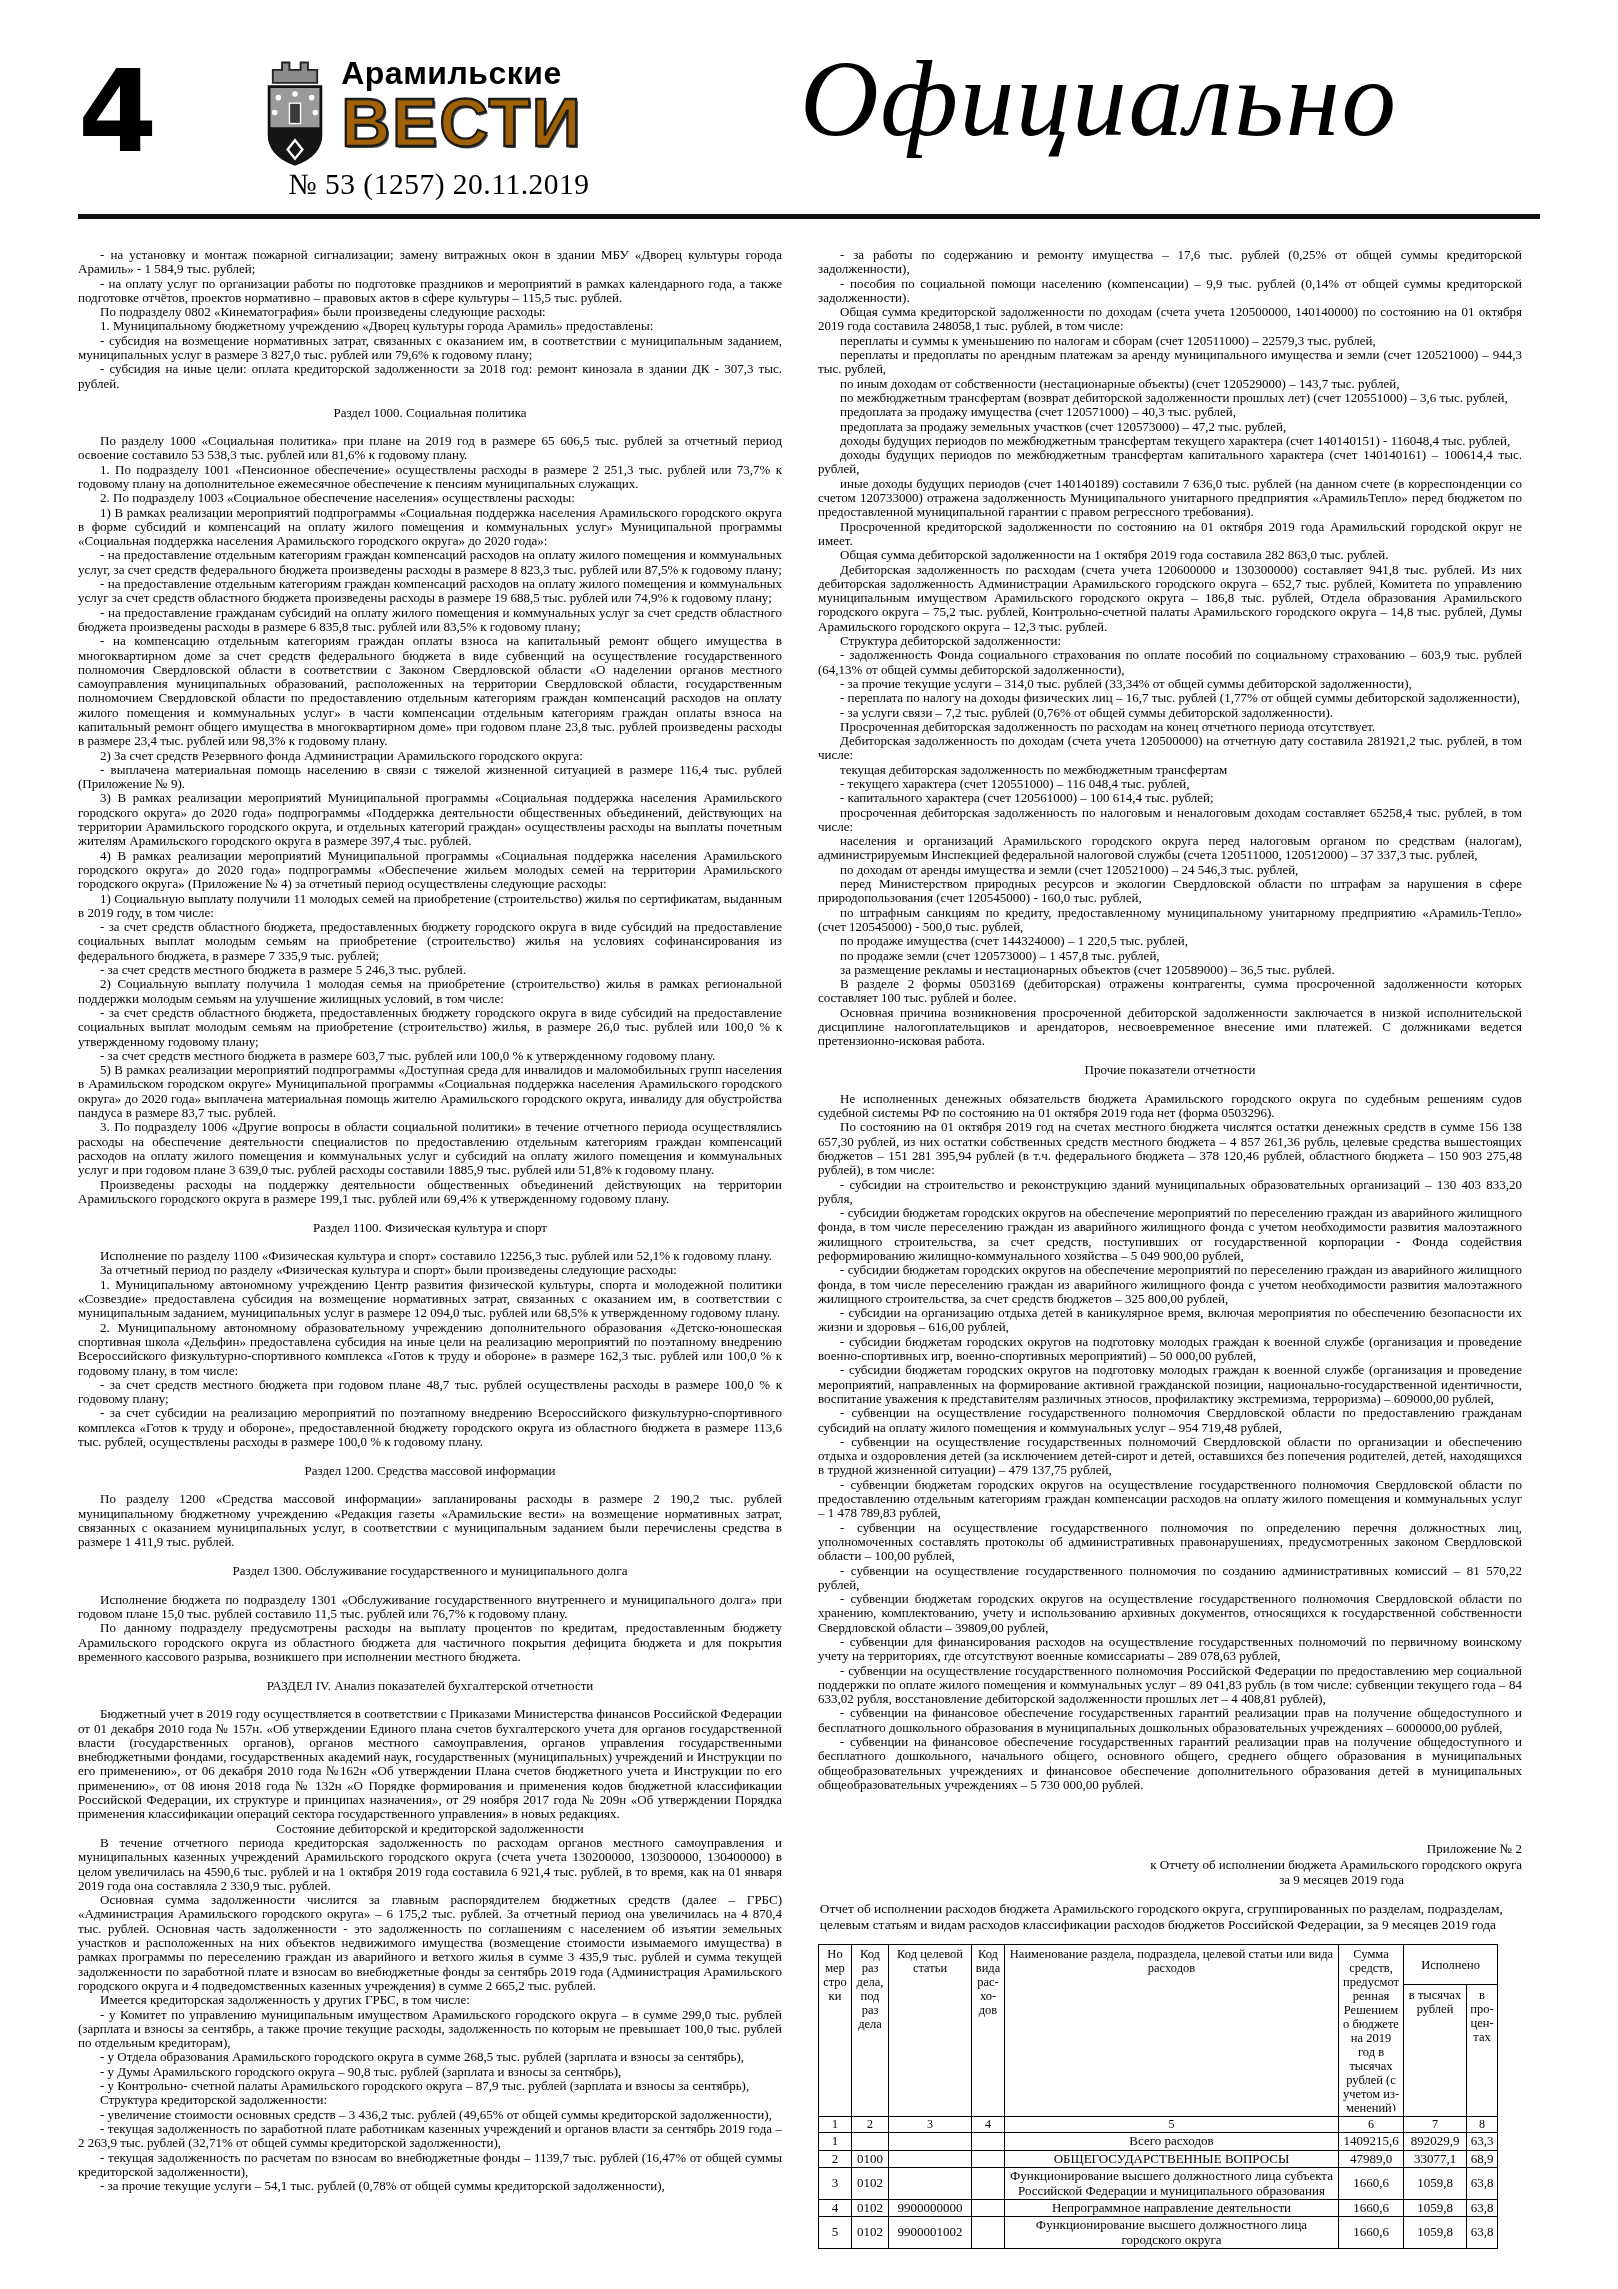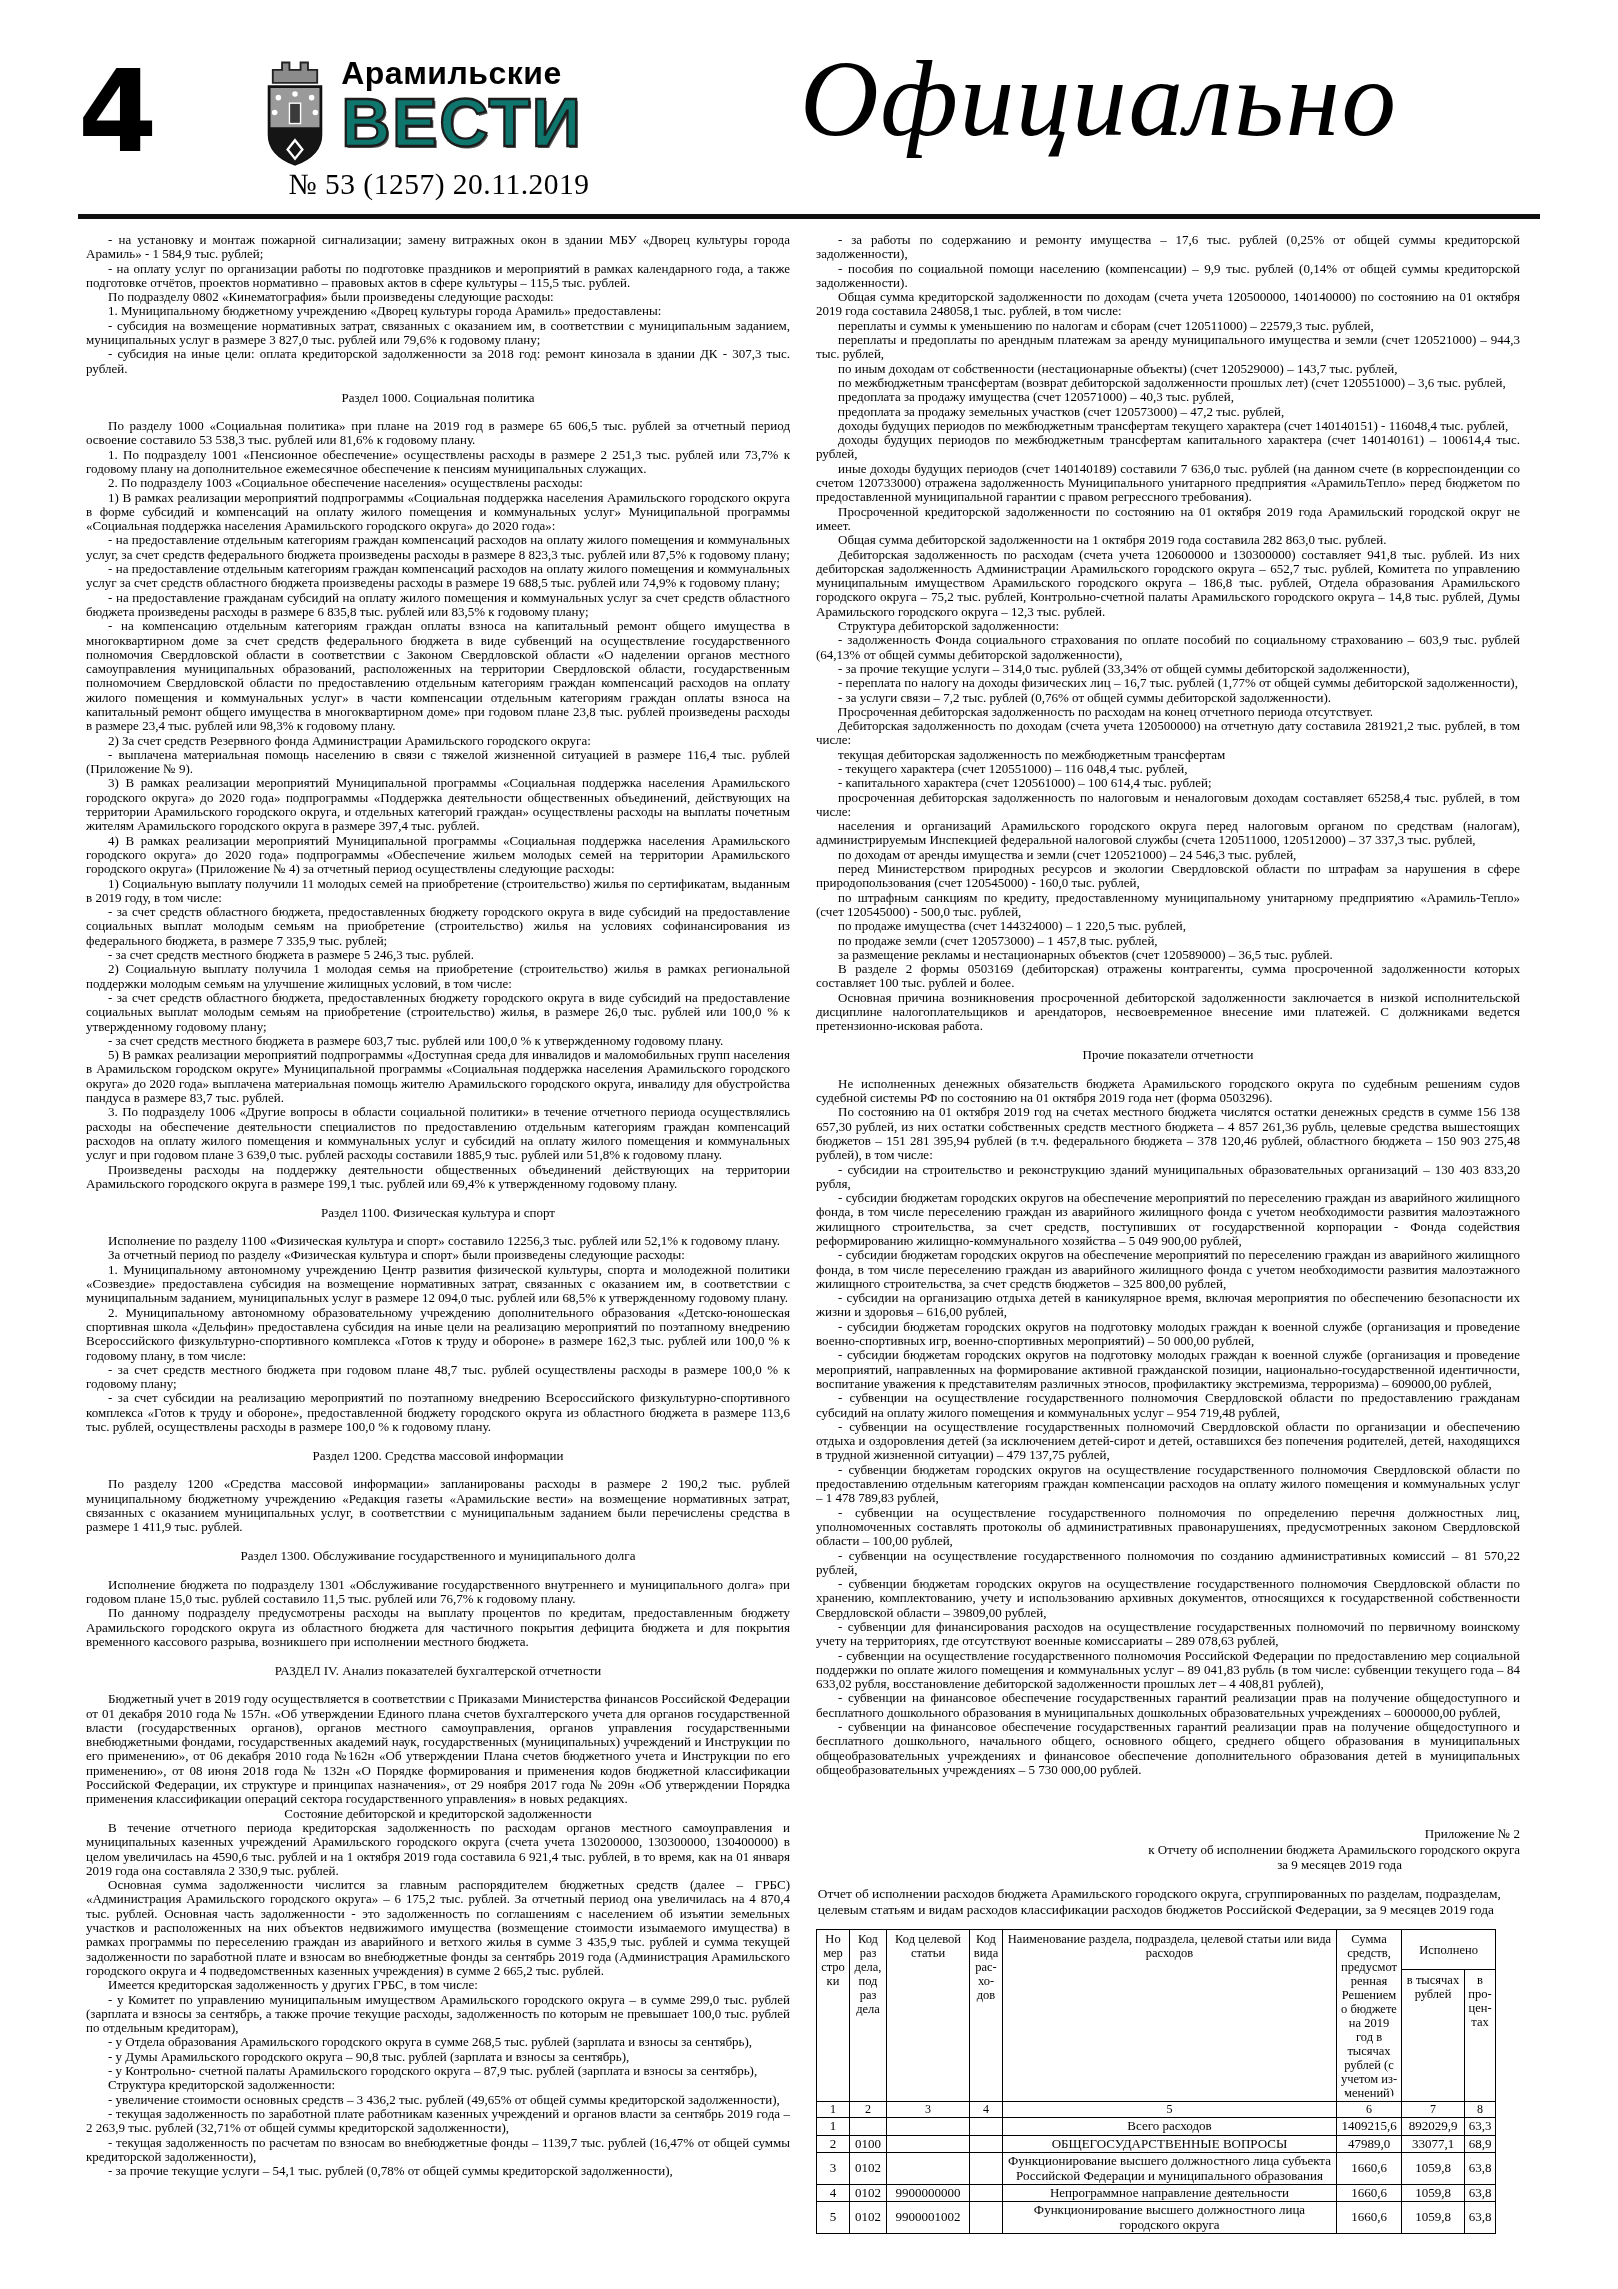--- a/index.html
+++ b/index.html
@@ -17,31 +17,31 @@
   .masthead { position:absolute; left:180px; top:11px; width:362px; }
   .mast-row { display:flex; align-items:flex-start; }
   .crest { width:74px; height:113px; flex:0 0 auto; margin-right:9.2px; }
   .mast-txt { padding-top:1.8px; }
   .mast-top {
     font-family:"Liberation Sans", sans-serif; font-weight:bold;
     font-size:32px; line-height:1; letter-spacing:0.5px;
   }
   .mast-main {
     font-family:"Liberation Sans", sans-serif; font-weight:bold;
-    font-size:68px; line-height:0.98; letter-spacing:1.8px; color:#0f766e;
+    font-size:68px; line-height:0.98; letter-spacing:1.8px; color:#a16207;
     -webkit-text-stroke:2.3px #1c1c1c; text-shadow:1.8px 1.8px 0 #555;
   }
   .issue { margin-top:0; font-size:29.5px; text-align:center; width:100%; letter-spacing:0.5px; }
   .official {
     position:absolute; left:722px; top:-5.5px; font-style:italic;
     font-size:109px; line-height:1.1; letter-spacing:1.8px; font-family:"Liberation Serif", serif;
   }
   .rule { position:absolute; top:214px; left:78px; right:79px; height:4.6px; background:#101010; }
   
-  .content { position:absolute; top:233px; left:78px; width:1462px; display:flex; gap:26px;margin-left:8px; }
+  .content { position:absolute; top:248px; left:78px; width:1462px; display:flex; gap:36px; }
   .col { width:704px; font-size:13px; line-height:14.3px; text-align:justify; }
   .col-left { height:1994px; overflow:hidden; }
   .right-text { height:1593px; overflow:hidden; }
   .para { text-indent:22px; }
   .heading { text-align:center; text-indent:0; margin:14.8px 0 14px 0; }
   .subheading { text-align:center; text-indent:0; }
   
   .appendix { text-align:right; font-size:13px; line-height:15.7px; }
   .appendix .l3 { padding-right:118px; }
   .report-title { text-align:left; font-size:13.4px; line-height:15.7px; margin:13px 3.7px 11px 1.8px; }

